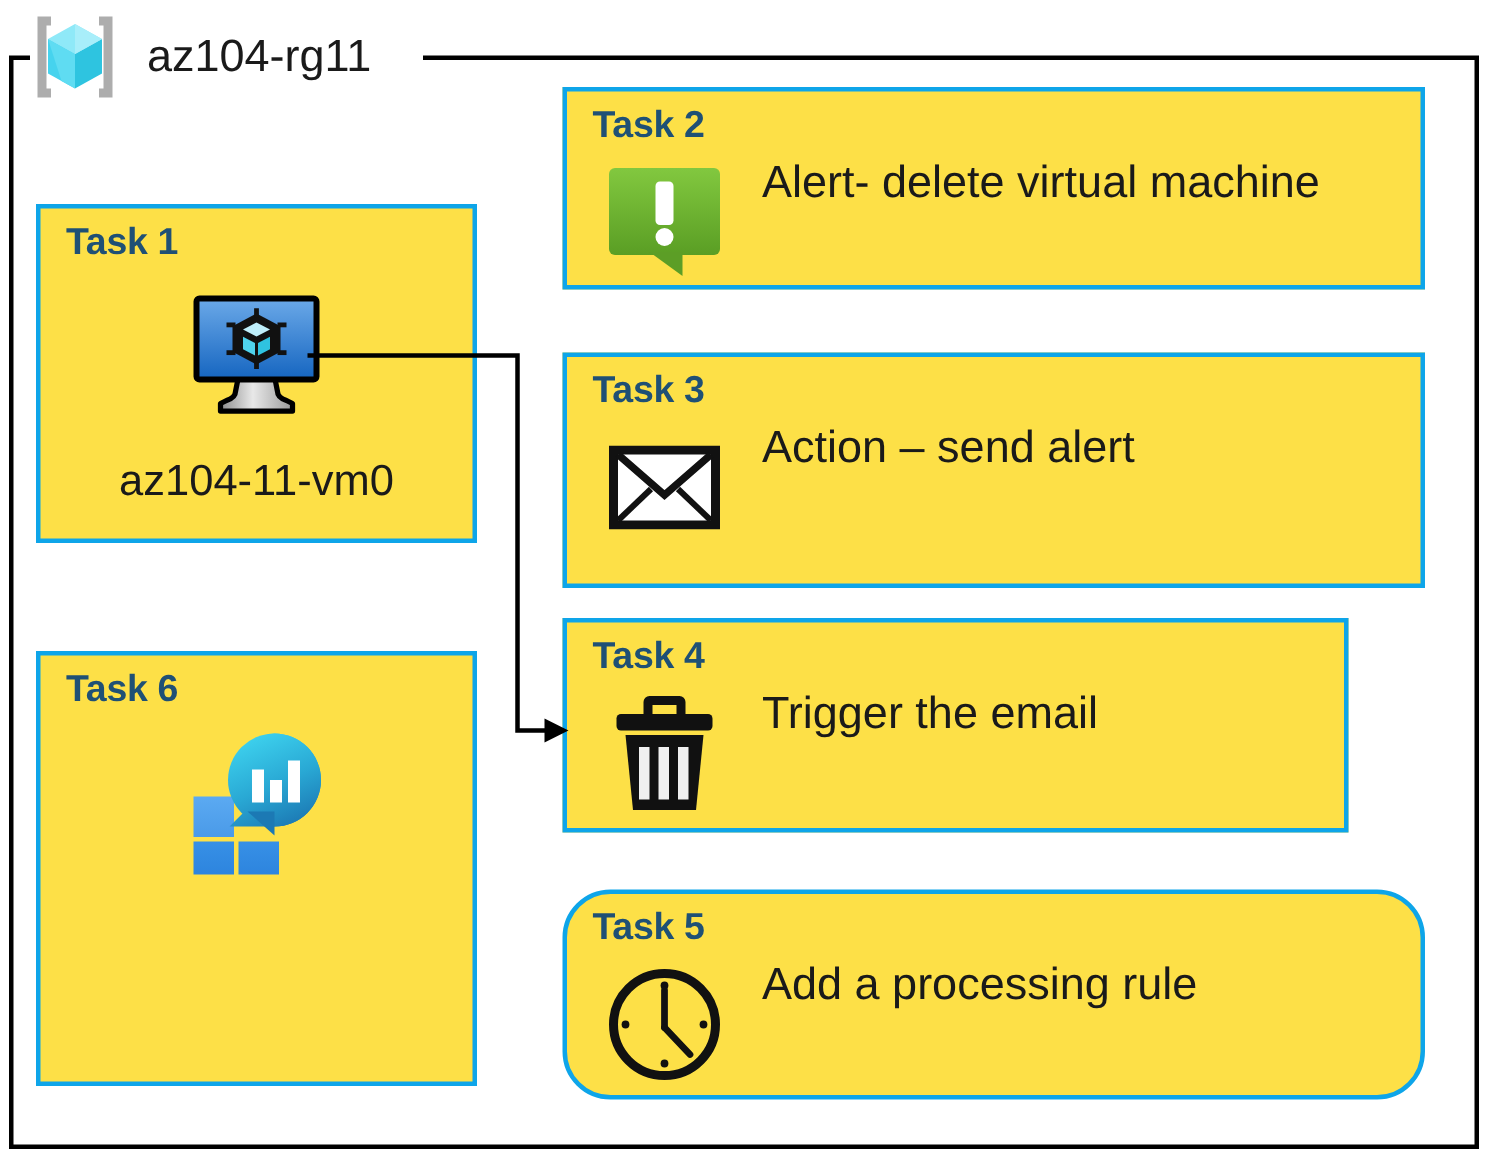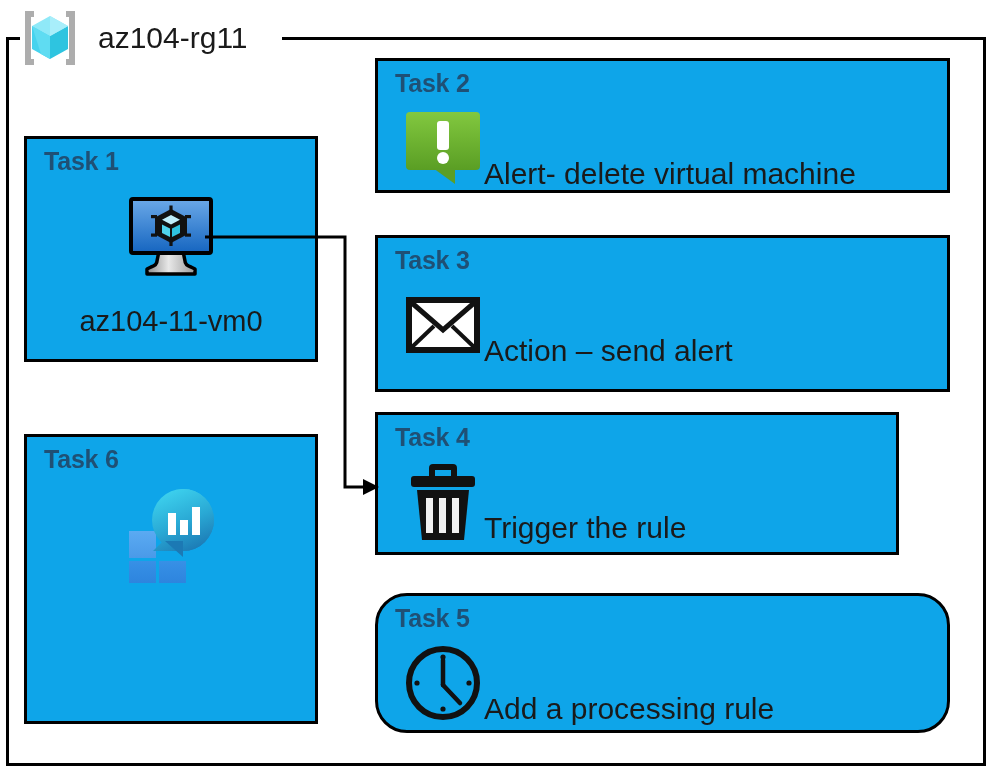--- a/index.html
+++ b/index.html
@@ -70,22 +70,22 @@
     font-size: 30px;
     color: #1a1a1a;
     font-weight: 400;
     white-space: nowrap;
     letter-spacing: 0px;
   }
 
   
   .task-box {
     position: absolute;
-    background: #0ea5e9;
-    border: 3px solid #000000;
+    background: #fde047;
+    border: 3px solid #0ea5e9;
     box-sizing: border-box;
   }
   .task-label {
     position: absolute;
     left: 17px;
     top: 8px;
     font-size: 25px;
     font-weight: bold;
     color: #1f5075;
     white-space: nowrap;
@@ -116,21 +116,22 @@
   }
 
   
   .box-h .row {
     position: absolute;
     left: 24px;
     right: 10px;
     top: 46px;
     height: 82px;
     display: flex;
-    align-items: flex-end;
+    align-items: flex-start;
+    gap: 24px;
   }
   .box-h .icon-wrap {
     width: 82px;
     height: 82px;
     flex: 0 0 82px;
     display: flex;
     align-items: center;
     justify-content: center;
   }
   .box-h .box-text {
@@ -297,21 +298,21 @@
 
           <rect x="3" y="15" width="64" height="11" rx="3" fill="#111111"></rect>
 
           <path d="M9 29 h52 l-5 50 h-42 z" fill="#111111"></path>
 
           <rect x="18" y="37" width="7" height="35" fill="#f0f0f0"></rect>
           <rect x="31" y="37" width="7" height="35" fill="#f0f0f0"></rect>
           <rect x="44" y="37" width="7" height="35" fill="#f0f0f0"></rect>
         </svg>
       </div>
-      <div class="box-text">Trigger the rule</div>
+      <div class="box-text">Trigger the email</div>
     </div>
   </div>
 
   <div class="task-box box-h" style="left:375px; top:593px; width:575px; height:140px;border-radius:32px;">
     <div class="task-label">Task 5</div>
     <div class="row">
       <div class="icon-wrap">
         <svg width="80" height="80" viewBox="0 0 80 80">
           <circle cx="40" cy="40" r="34" fill="none" stroke="#111111" stroke-width="6"></circle>
           <circle cx="40" cy="14" r="2.6" fill="#111111"></circle>

